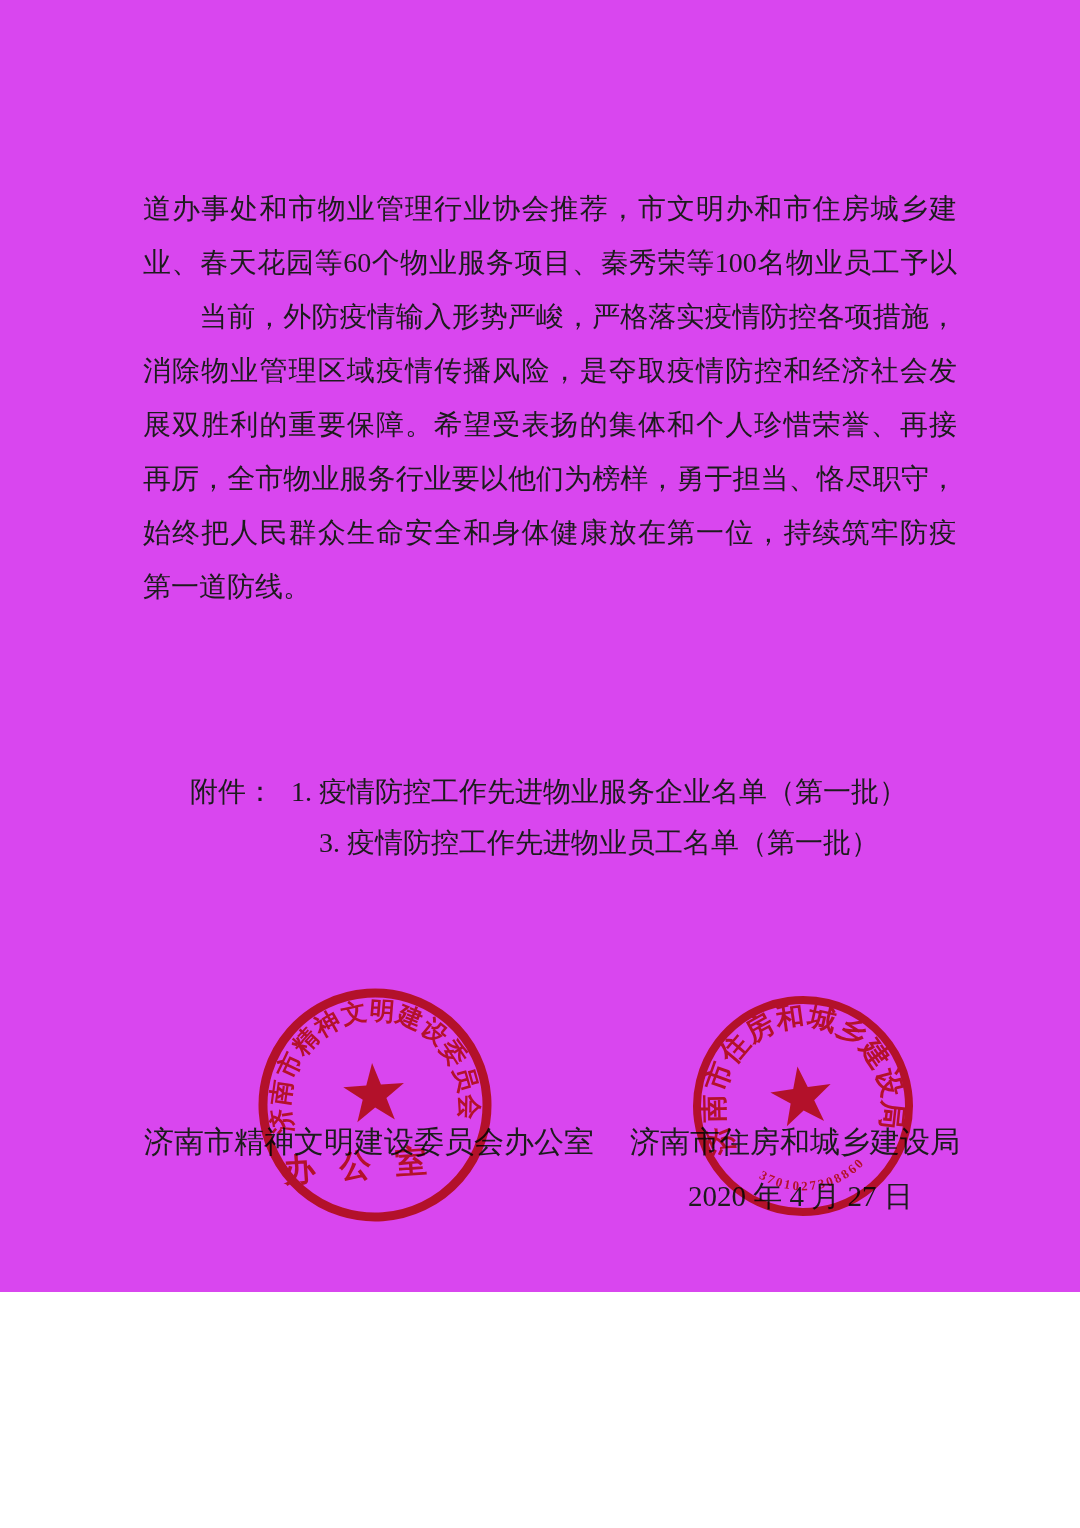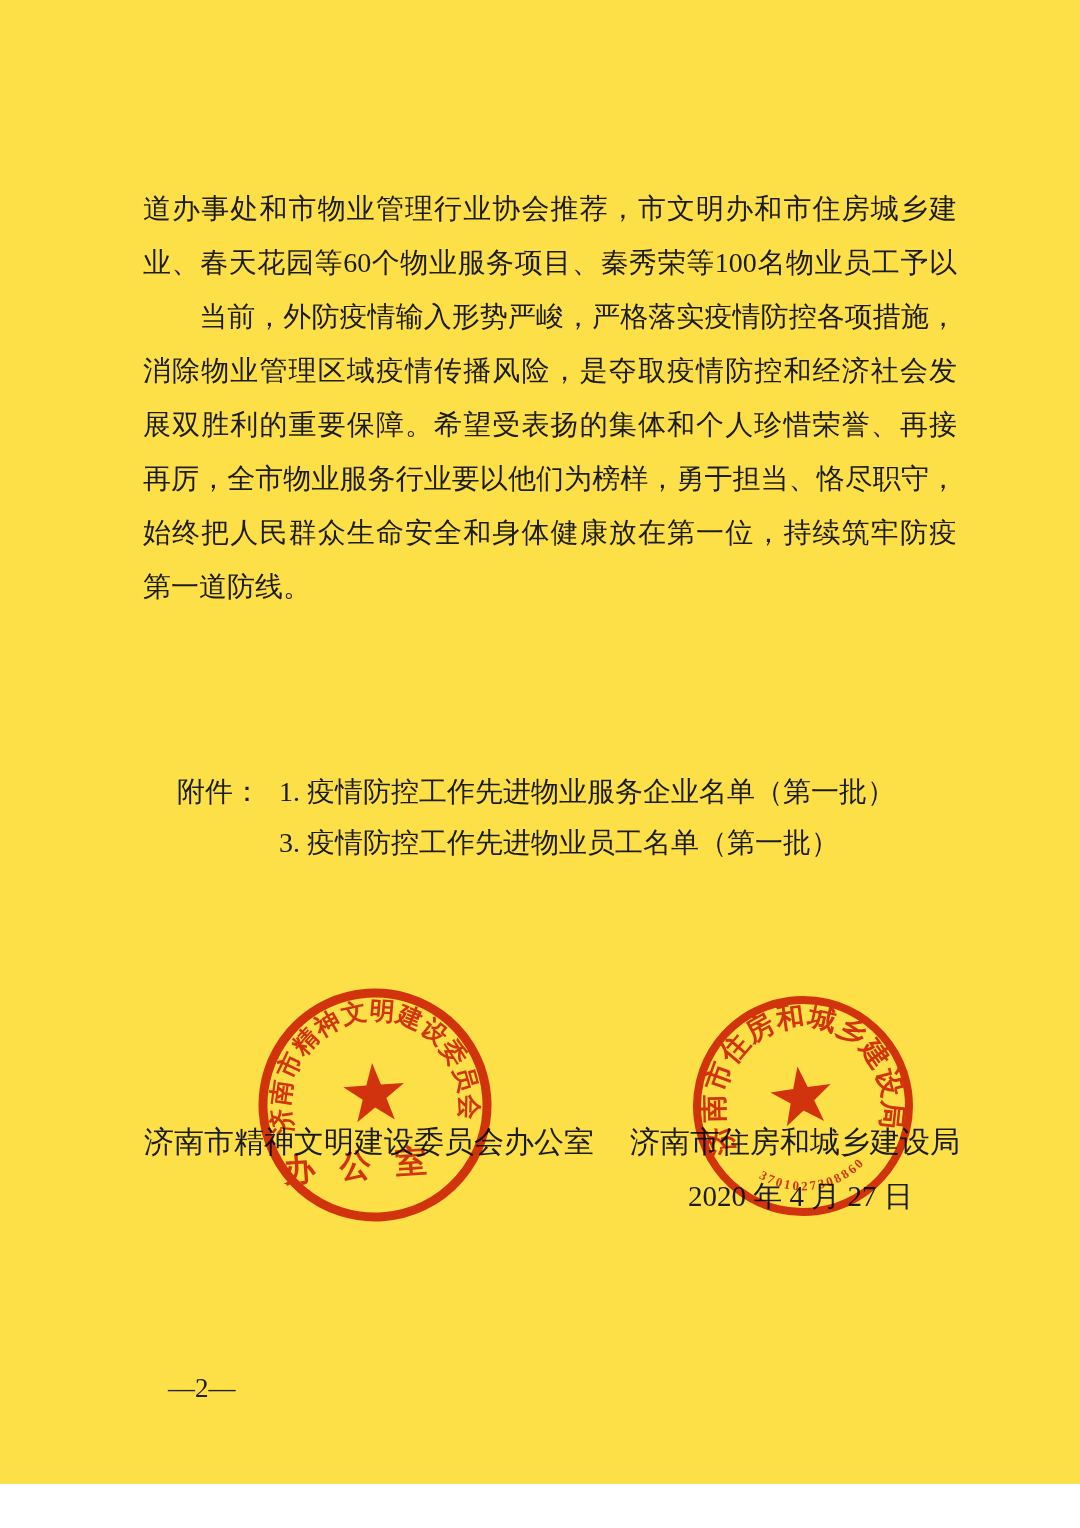--- a/index.html
+++ b/index.html
@@ -1,36 +1,36 @@
 <!DOCTYPE html>
 <html><head>
 <meta charset="utf-8">
 <style>
   html,body{margin:0;padding:0;}
   .page{
     position:relative;
-    width:1080px;height:1484px;
-    background:#fde047;
+    width:1080px;height:1292px;
+    background:#d946ef;
     overflow:hidden;
     font-family:"Liberation Serif","DejaVu Serif",serif;
     color:#1c1c1c;
   }
   .body-text{
     position:absolute;left:143px;top:182px;width:814px;
     font-size:28px;line-height:54px;
     letter-spacing:0;
   }
   .body-text .line{width:814px;text-align:left;}
   .body-text .line.j{text-align:justify;text-align-last:justify;text-justify:inter-character;}
   .attach{
     position:absolute;top:766px;left:0;width:1080px;
     font-size:28px;line-height:51px;
   }
-  .attach .label{position:absolute;left:177px;top:0;text-align:right;}
-  .attach .items{position:absolute;left:279px;top:0;}
+  .attach .label{position:absolute;left:190px;top:0;text-align:right;}
+  .attach .items{position:absolute;left:291px;top:0;text-align:center;}
   .sig-line{
     position:absolute;top:1120px;left:0;width:1080px;height:44px;
     font-size:30px;line-height:44px;z-index:1;
   }
   .sig-left{position:absolute;left:144px;}
   .sig-right{position:absolute;left:630px;}
   .date-line{
     position:absolute;left:688px;top:1178px;
     font-size:29px;line-height:36px;z-index:1;
   }

